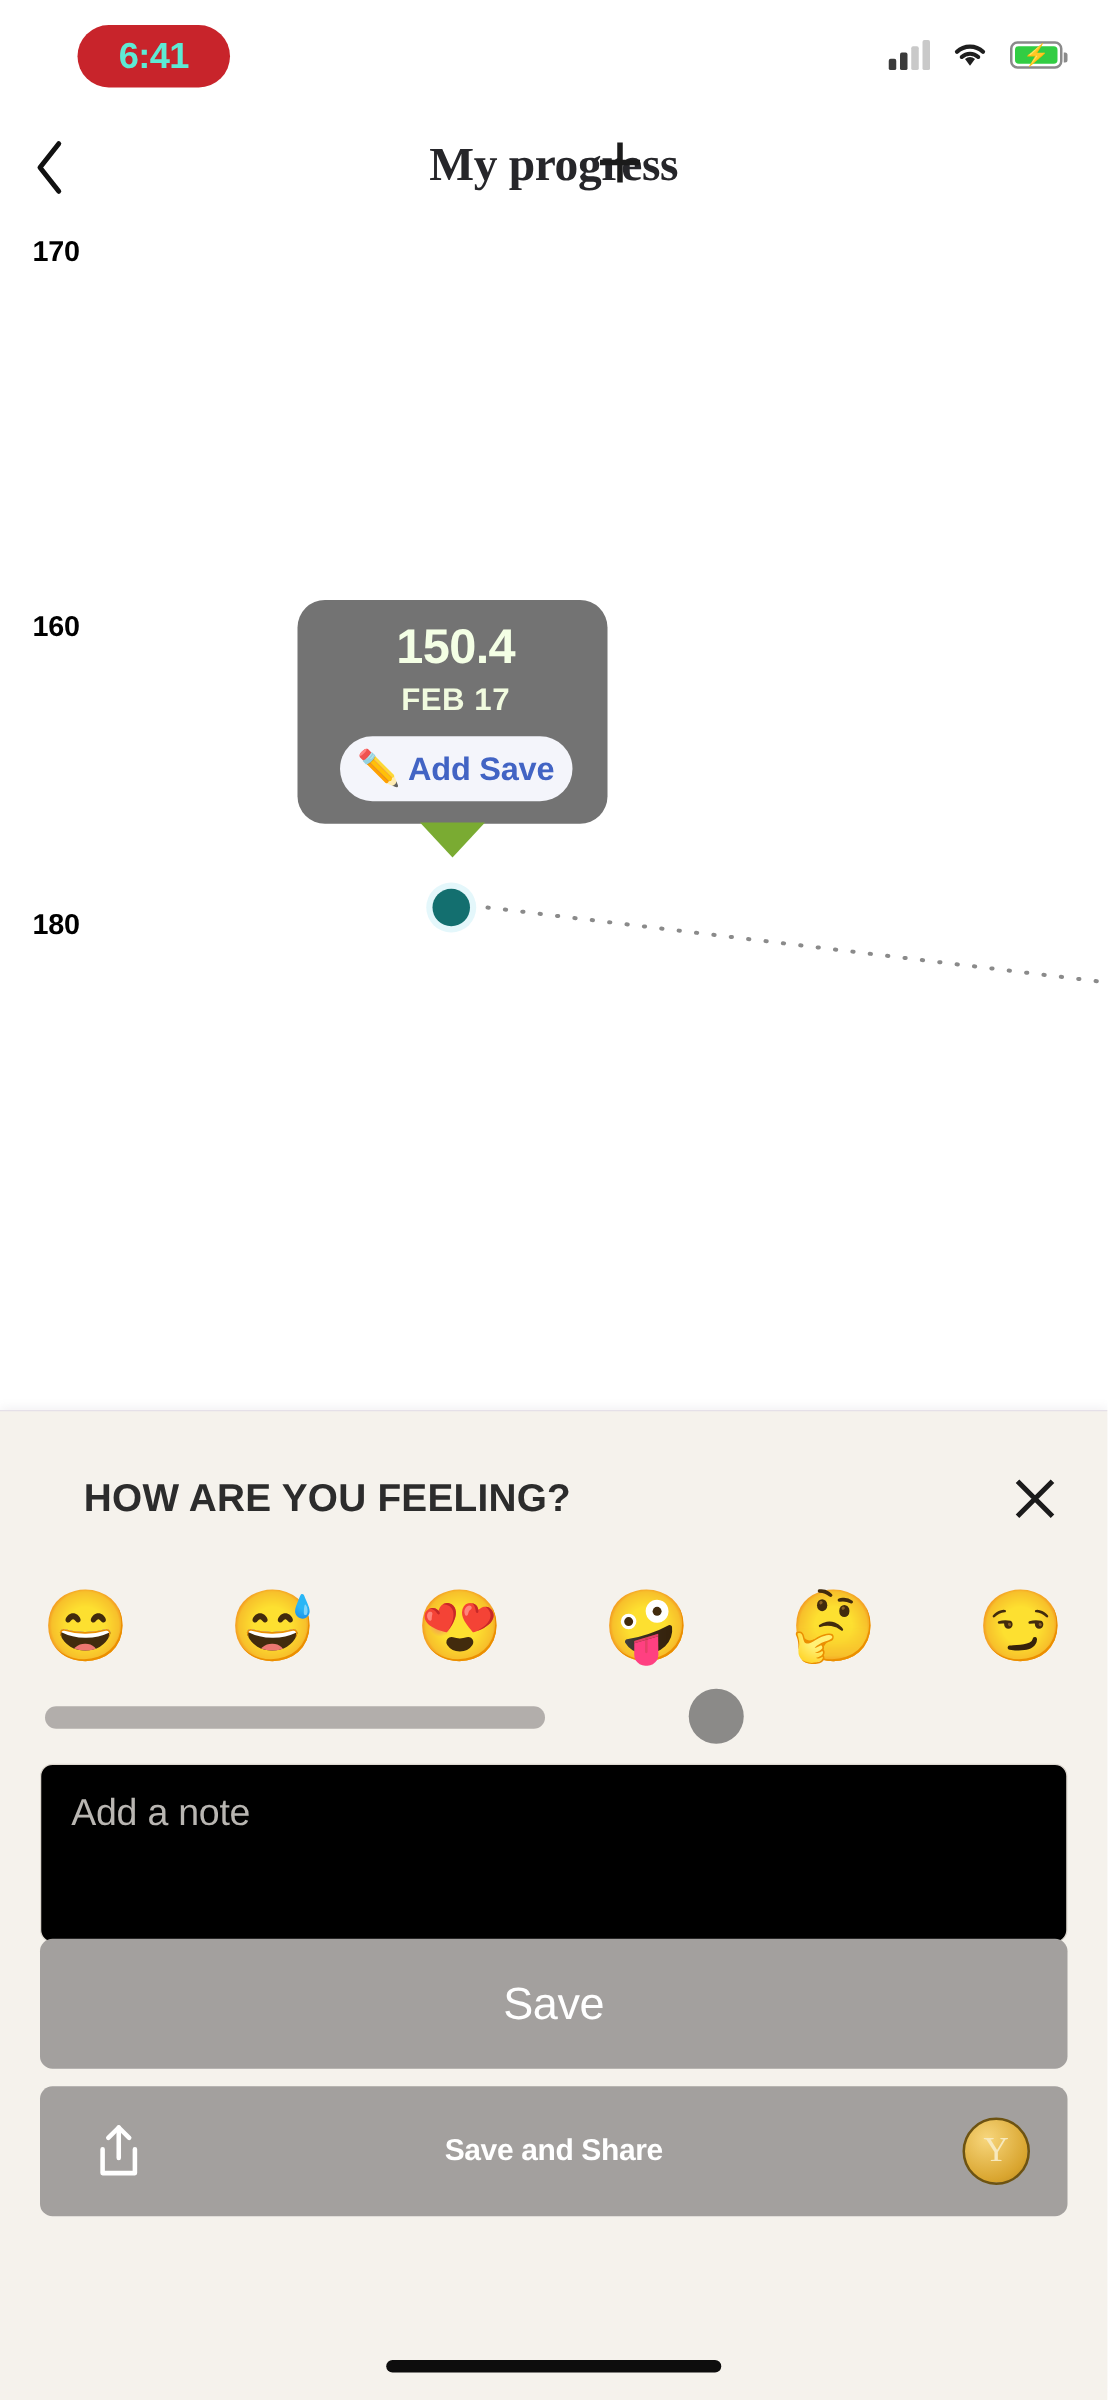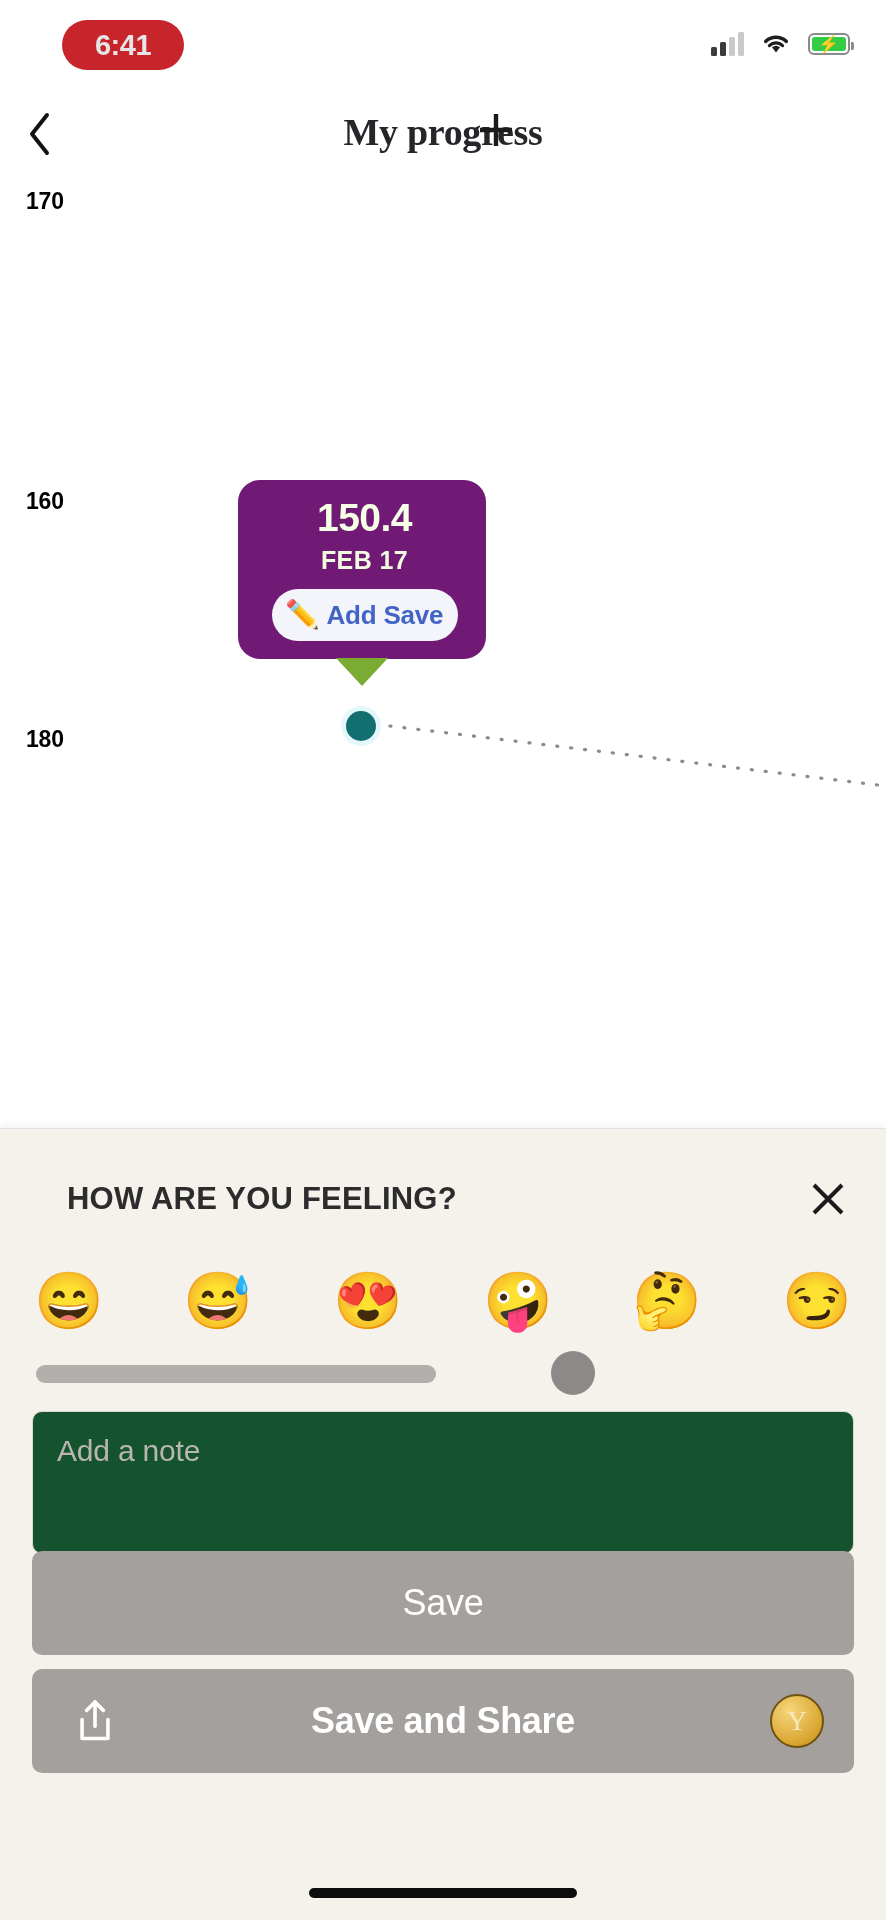--- a/index.html
+++ b/index.html
@@ -18,21 +18,21 @@
   
   .statusbar {
     position: absolute; top: 0; left: 0; right: 0; height: 92px;
   }
   .time-pill {
     position: absolute; left: 62px; top: 20px;
     width: 122px; height: 50px;
     background: #c8242b;
     border-radius: 25px;
     display: flex; align-items: center; justify-content: center;
-    color: #e5e5e5; font-size: 29px; font-weight: 700;
+    color: #5eead4; font-size: 29px; font-weight: 700;
     letter-spacing: -0.5px;
   }
   .status-right {
     position: absolute; right: 36px; top: 22px;
     display: flex; align-items: center; gap: 17px; height: 44px;
   }
   .cell-bars { display: flex; align-items: flex-end; gap: 3px; height: 24px; }
   .cell-bars i { display: block; width: 6px; border-radius: 1.5px; background: #3b3b3b; }
   .cell-bars i.b1 { height: 9px; }
   .cell-bars i.b2 { height: 14px; }
@@ -104,21 +104,21 @@
   .data-dot {
     position: absolute; width: 30px; height: 30px; border-radius: 50%;
     background: #136f6f;
     box-shadow: 0 0 0 5px rgba(130,220,235,0.22);
   }
 
   
   .tooltip {
     position: absolute;
     width: 248px;
-    background: #701a75;
+    background: #737373;
     border-radius: 22px;
     padding: 18px 0 18px 5px;
     text-align: center;
   }
   .tooltip .tt-value {
     font-size: 39px; font-weight: 700; color: #f4ffe5;
     letter-spacing: -0.5px; line-height: 1.0;
   }
   .tooltip .tt-date {
     margin-top: 9px;
@@ -180,21 +180,21 @@
   }
   .slider-thumb {
     position: absolute; top: 0px; left: 517px;
     width: 44px; height: 44px; border-radius: 50%;
     background: #8b8a88;
   }
 
   .note-input {
     position: absolute; top: 282px; left: 32px;
     width: 822px; height: 143px;
-    background: #14532d;
+    background: #000000;
     border: 1.5px solid #ded8d0;
     border-radius: 10px;
     display: flex; align-items: flex-start;
     padding: 22px 0 0 24px;
   }
   .note-input .ph {
     font-size: 30px; color: #b9b6b2; letter-spacing: -0.2px;
   }
 
   .btn-save {
@@ -205,21 +205,21 @@
     color: #ffffff; font-size: 36px; font-weight: 400; letter-spacing: -0.3px;
   }
   .btn-save-share {
     position: absolute; top: 540px; left: 32px;
     width: 822px; height: 104px;
     background: #a3a09e; border-radius: 10px;
     display: flex; align-items: center; justify-content: center;
     position: absolute;
   }
   .btn-save-share .bss-label {
-    color: #ffffff; font-size: 36px; font-weight: 700; letter-spacing: -0.3px;
+    color: #ffffff; font-size: 24px; font-weight: 700; letter-spacing: -0.3px;
   }
   .btn-save-share .bss-share-icon {
     position: absolute; left: 44px; top: 50%; transform: translateY(-50%);
     width: 38px; height: 46px; display: block;
   }
   .btn-save-share .bss-badge {
     position: absolute; right: 30px; top: 50%; transform: translateY(-50%);
     width: 54px; height: 54px; border-radius: 50%;
     background: radial-gradient(circle at 35% 30%, #f7d67c, #d9a52f 70%, #b9881f);
     border: 2px solid #6d5312;

